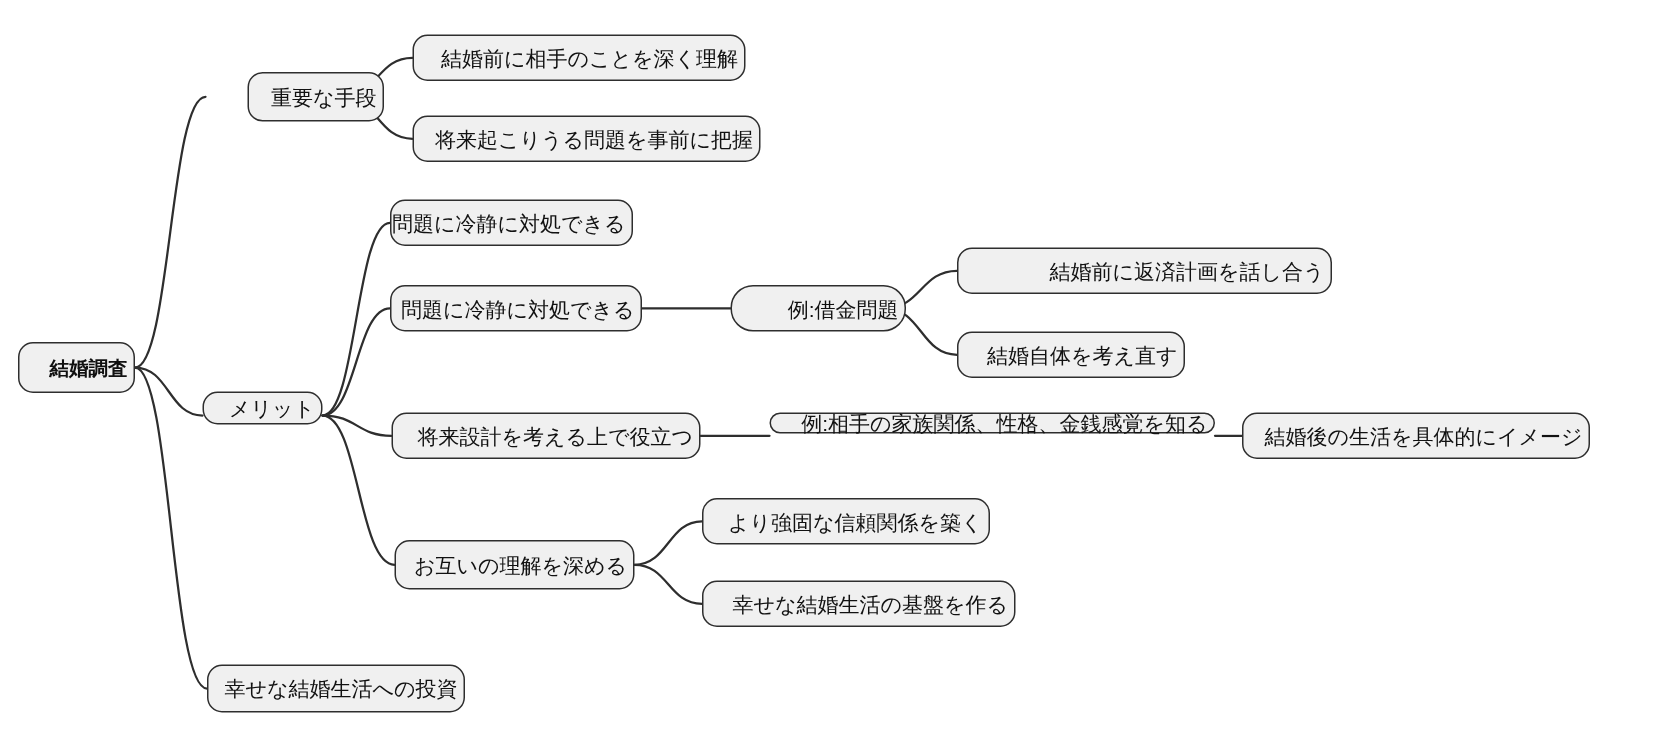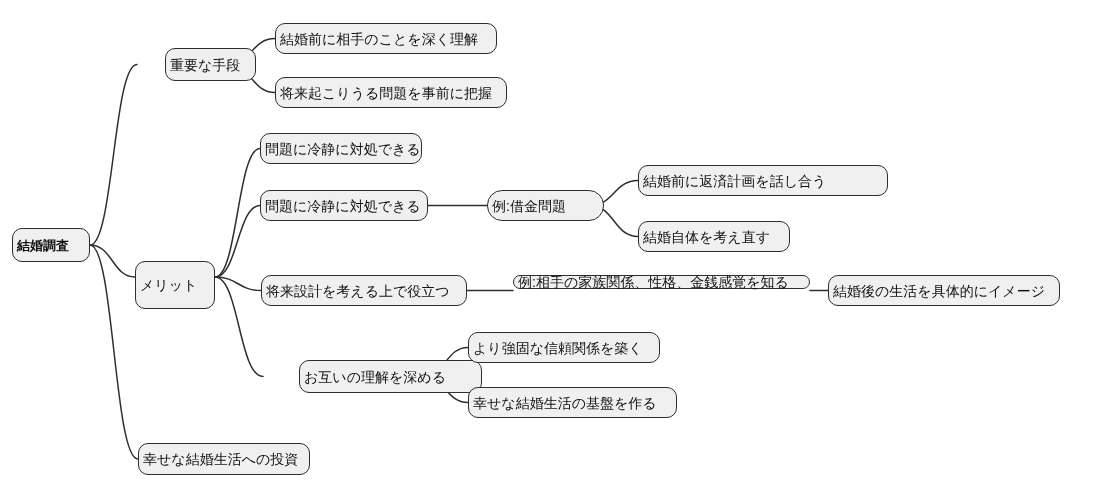--- a/index.html
+++ b/index.html
@@ -23,21 +23,21 @@
     height: 499px;
   }
   .mm-node {
     position: absolute;
     box-sizing: border-box;
     background: #f0f0f0;
     border: 1.6px solid #2e2e2e;
     border-radius: 10px;
     display: flex;
     align-items: center;
-    justify-content: flex-start;
+    justify-content: flex-end;
     font-size: 14px;
     color: #111111;
     white-space: nowrap;
     padding: 0 4px;
     line-height: 1;
   }
   .mm-node.level-0 {
     font-size: 13px;
     font-weight: bold;
   }
@@ -79,21 +79,21 @@
     </div>
     <div class="mm-node level-1" style="left: 137px; top: 48px; width: 91px; height: 33px; margin-left: 28px;">
       <span class="mm-label">重要な手段</span>
     </div>
     <div class="mm-node level-2" style="left: 275px; top: 23px; width: 222px; height: 31px;">
       <span class="mm-label">結婚前に相手のことを深く理解</span>
     </div>
     <div class="mm-node level-2" style="left: 275px; top: 77px; width: 232px; height: 31px;">
       <span class="mm-label">将来起こりうる問題を事前に把握</span>
     </div>
-    <div class="mm-node level-1" style="left: 135px; top: 261px; width: 80px; height: 48px;">
+    <div class="mm-node level-1" style="left: 135px; top: 261px; width: 80px; height: 22px;">
       <span class="mm-label">メリット</span>
     </div>
     <div class="mm-node level-2" style="left: 260px; top: 133px; width: 162px; height: 31px;">
       <span class="mm-label">問題に冷静に対処できる</span>
     </div>
     <div class="mm-node level-2" style="left: 260px; top: 190px; width: 168px; height: 31px;">
       <span class="mm-label">問題に冷静に対処できる</span>
     </div>
     <div class="mm-node level-3" style="left: 487px; top: 190px; width: 117px; height: 31px; border-radius: 15px;">
       <span class="mm-label">例:借金問題</span>
@@ -106,21 +106,21 @@
     </div>
     <div class="mm-node level-2" style="left: 261px; top: 275px; width: 206px; height: 31px;">
       <span class="mm-label">将来設計を考える上で役立つ</span>
     </div>
     <div class="mm-node level-3" style="left: 513px; top: 275px; width: 297px; height: 14px;">
       <span class="mm-label">例:相手の家族関係、性格、金銭感覚を知る</span>
     </div>
     <div class="mm-node level-4" style="left: 828px; top: 275px; width: 232px; height: 31px;">
       <span class="mm-label">結婚後の生活を具体的にイメージ</span>
     </div>
-    <div class="mm-node level-2" style="left: 263px; top: 360px; width: 183px; height: 33px; margin-left: 36px;">
+    <div class="mm-node level-2" style="left: 263px; top: 360px; width: 160px; height: 33px;">
       <span class="mm-label">お互いの理解を深める</span>
     </div>
     <div class="mm-node level-3" style="left: 468px; top: 332px; width: 192px; height: 31px;">
       <span class="mm-label">より強固な信頼関係を築く</span>
     </div>
     <div class="mm-node level-3" style="left: 468px; top: 387px; width: 209px; height: 31px;">
       <span class="mm-label">幸せな結婚生活の基盤を作る</span>
     </div>
     <div class="mm-node level-1" style="left: 138px; top: 443px; width: 172px; height: 32px;">
       <span class="mm-label">幸せな結婚生活への投資</span>

